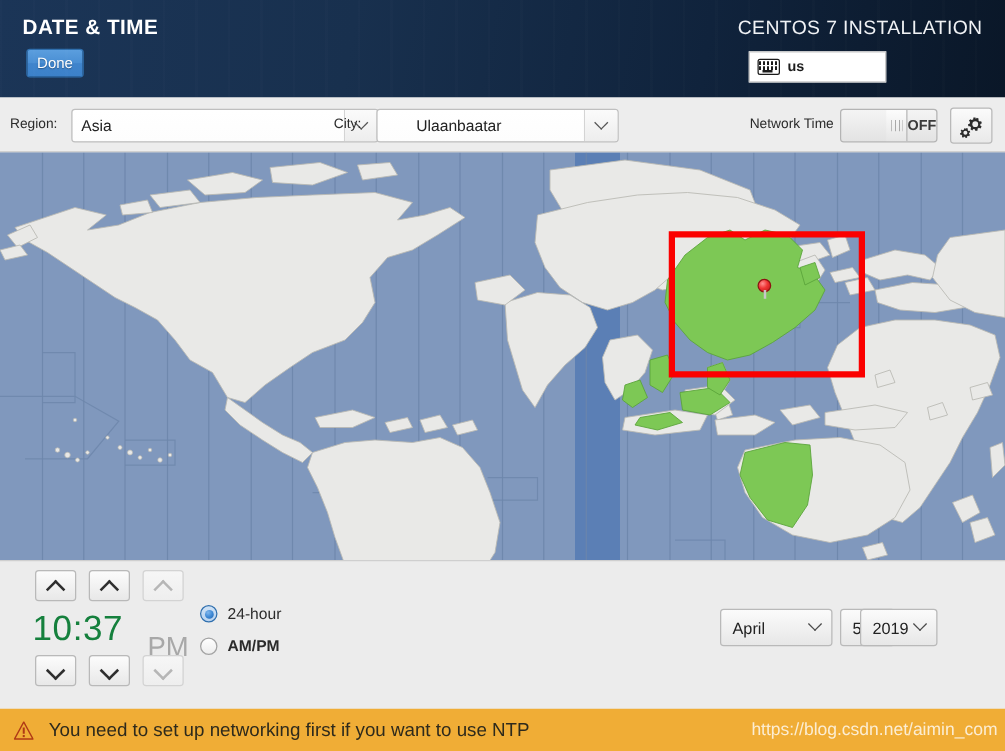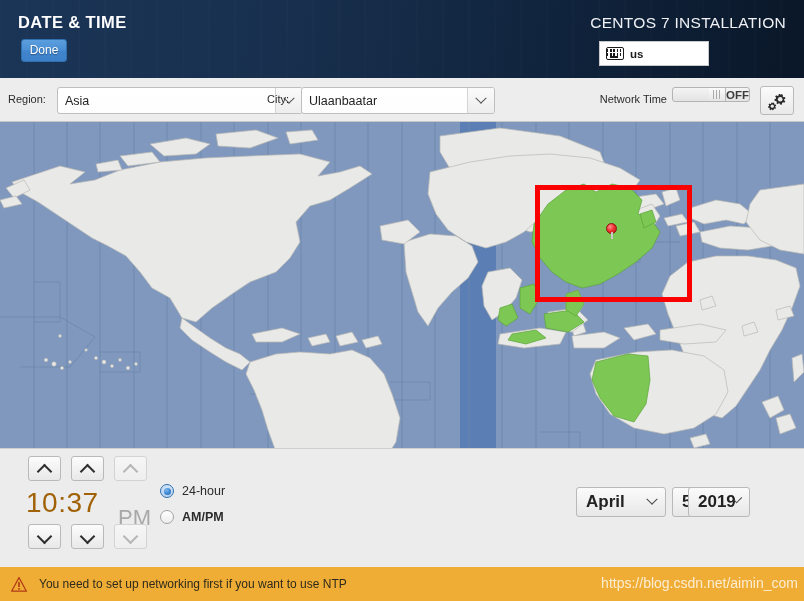--- a/index.html
+++ b/index.html
@@ -90,26 +90,26 @@
     border-radius: 0 2px 2px 0;
   }
   .chev {
     width: 8px; height: 8px;
     border-right: 1.7px solid #555; border-bottom: 1.7px solid #555;
     transform: rotate(45deg) translate(-2px,-2px);
   }
   #region-label { position: absolute; left: 8px; top: 93px; }
   #region-combo { position: absolute; left: 57px; top: 87px; width: 246px; gap: 32px; }
   #city-label { position: absolute; left: 267px; top: 93px; }
-  #city-combo { position: absolute; left: 301px; top: 87px; width: 194px; }
+  #city-combo { position: absolute; left: 301px; top: 87px; width: 194px; padding-left: 24px; }
 
   #nettime-label { position: absolute; right: 137px; top: 93px; }
   .toggle {
     position: absolute; right: 54px; top: 87px;
-    width: 78px; height: 15px;
+    width: 78px; height: 27px;
     border: 1px solid #b4b4b4; border-radius: 3px;
     background: linear-gradient(180deg, #f4f4f4 0%, #e3e3e3 100%);
     display: flex; align-items: center; cursor: pointer; overflow: hidden; padding-left: 36px;
   }
   .toggle .knob {
     width: 38px; height: 100%;
     background: linear-gradient(180deg, #fcfcfc 0%, #e6e6e6 100%);
     border-right: 1px solid #b8b8b8;
     display: flex; align-items: center; justify-content: center;
   }
@@ -173,21 +173,21 @@
     position: absolute; left: 10px; top: 9px;
     width: 11px; height: 11px;
     border-left: 2.2px solid #2e2e2e; border-top: 2.2px solid #2e2e2e;
   }
   .caret.up   { transform: rotate(45deg); top: 9px; }
   .caret.down { transform: rotate(225deg); top: 6px; }
   .spin-btn.disabled .caret { border-color: #b6b6b6; }
 
   .time-display {
     position: absolute; left: 26px; top: 487px;
-    font-size: 28px; color: #a16207; letter-spacing: 0.5px;
+    font-size: 28px; color: #15803d; letter-spacing: 0.5px;
   }
   .ampm-display {
     position: absolute; left: 118px; top: 505px;
     font-size: 22px; color: #a8a8a8;
   }
   .radio-row { position: absolute; display: flex; align-items: flex-end; gap: 8px; }
   .radio {
     width: 14px; height: 14px; border-radius: 50%;
     border: 1px solid #a3a3a3;
     background: linear-gradient(180deg, #ffffff 0%, #ededed 100%);
@@ -203,35 +203,35 @@
     background: radial-gradient(circle at 35% 30%, #7fb6ec 0%, #3a86d4 55%, #2766aa 100%);
   }
   .radio-label { font-size: 12.5px; color: #2b2b2b; }
 
   .date-combo {
     position: absolute; height: 30px;
     border: 1px solid #b9b9b9; border-radius: 3px;
     background: linear-gradient(180deg, #fbfbfb 0%, #e7e7e7 100%);
     display: flex; align-items: center; cursor: pointer;
   }
-  .date-combo .dval { flex: 1; padding-left: 9px; font-size: 17px; color: #222; font-weight: bold; }
+  .date-combo .dval { flex: 1; padding-left: 9px; font-size: 13px; color: #222; }
   .date-combo .dchev {
     width: 8px; height: 8px; margin-right: 9px;
     border-right: 1.7px solid #4a4a4a; border-bottom: 1.7px solid #4a4a4a;
     transform: rotate(45deg) translate(-2px,-2px);
   }
 
   
   .warnbar {
     position: absolute; left: 0; top: 567px; width: 804px; height: 34px;
     background: #f0ad36;
     display: flex; align-items: center;
   }
   .warn-icon { margin-left: 11px; width: 16px; height: 15px; position: relative; }
-  .warn-text { margin-left: 12px; font-size: 12px; color: #2e2a1c; }
+  .warn-text { margin-left: 12px; font-size: 15px; color: #2e2a1c; }
   .watermark {
     position: absolute; right: 6px; top: 8px;
     font-size: 14px; color: rgba(255,255,255,0.78);
   }
 </style>
 </head>
 <body>
 
 <div class="screen">
 

